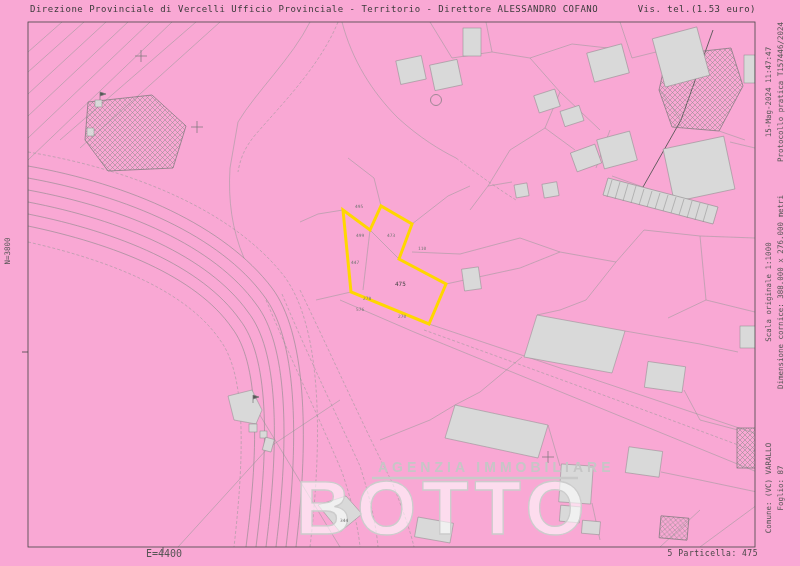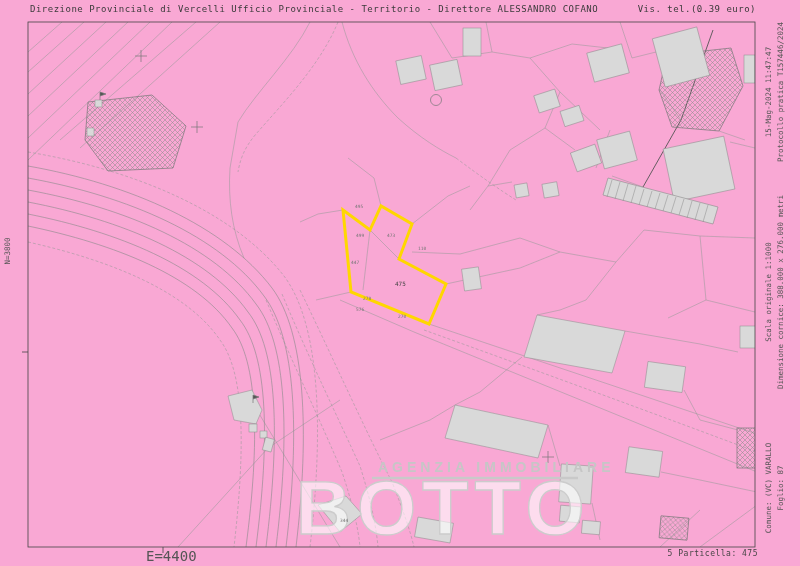--- a/index.html
+++ b/index.html
@@ -1,34 +1,34 @@
 <!DOCTYPE html>
 <html><head>
 <meta charset="utf-8">
 <style>
   html,body{margin:0;padding:0;background:#fff;}
   .page{position:relative;width:800px;height:566px;background:#f9a8d4;overflow:hidden;
         font-family:"DejaVu Sans Mono","Liberation Mono",monospace;}
   .hdr{position:absolute;top:4px;left:30px;right:44px;display:flex;justify-content:space-between;
        font-size:9px;letter-spacing:.5px;color:#3a3a3a;white-space:nowrap;}
-  .coord{position:absolute;font-size:14px;color:#555;white-space:nowrap;}
+  .coord{position:absolute;font-size:10px;color:#555;white-space:nowrap;}
   .footer-right{position:absolute;top:549px;right:42px;font-size:8px;color:#444;letter-spacing:.5px;}
   .side{position:absolute;display:flex;flex-direction:column;justify-content:center;text-align:center;
         font-size:7.5px;line-height:1.6;color:#555;white-space:nowrap;transform:rotate(-90deg);}
   .side span{display:block;}
   svg{position:absolute;left:0;top:0;}
 </style>
 </head>
 <body>
 
 <div class="page">
 
   <div class="hdr">
     <span>Direzione Provinciale di Vercelli  Ufficio Provinciale - Territorio - Direttore ALESSANDRO COFANO</span>
-    <span>Vis. tel.(0.39 euro)</span>
+    <span>Vis. tel.(1.53 euro)</span>
   </div>
 
   <svg width="800" height="566" viewBox="0 0 800 566">
     <defs>
       <pattern id="xh" width="5" height="5" patternUnits="userSpaceOnUse">
         <path d="M0,5 L5,0 M0,0 L5,5" stroke="#8a8a8a" stroke-width="0.5"></path>
       </pattern>
       <clipPath id="frameclip">
           <rect x="28" y="22" width="727" height="525"></rect>
         </clipPath>

